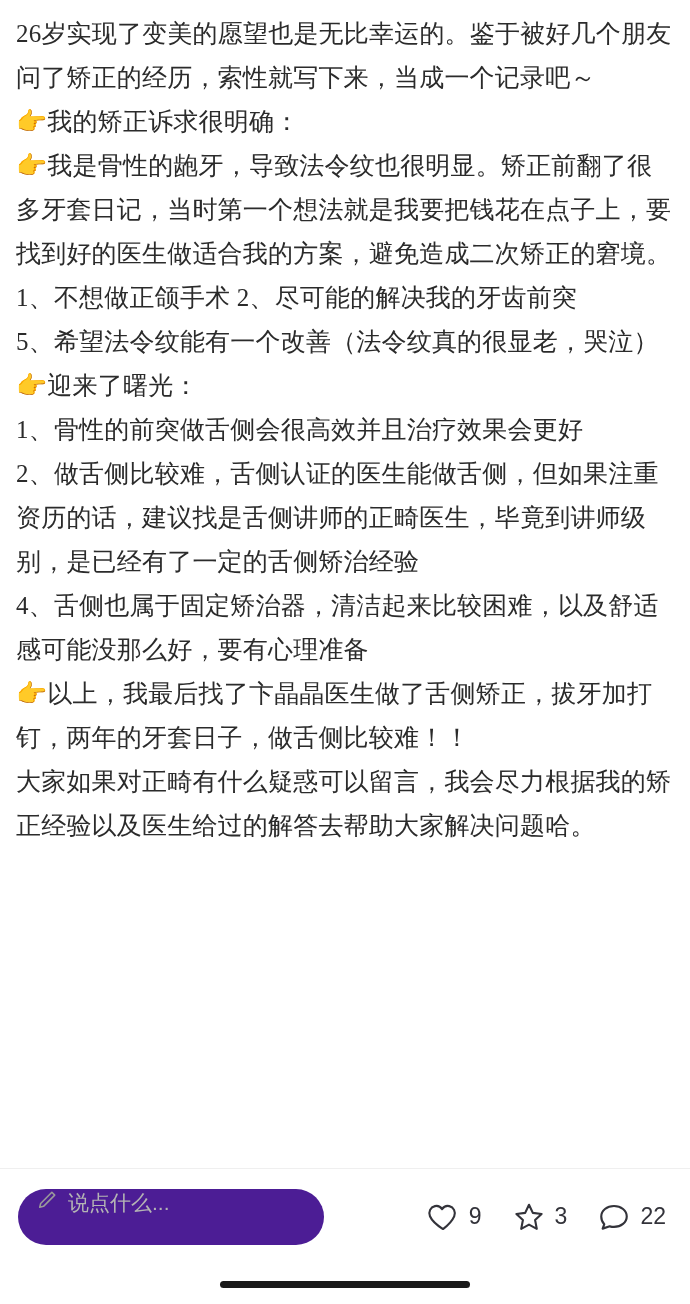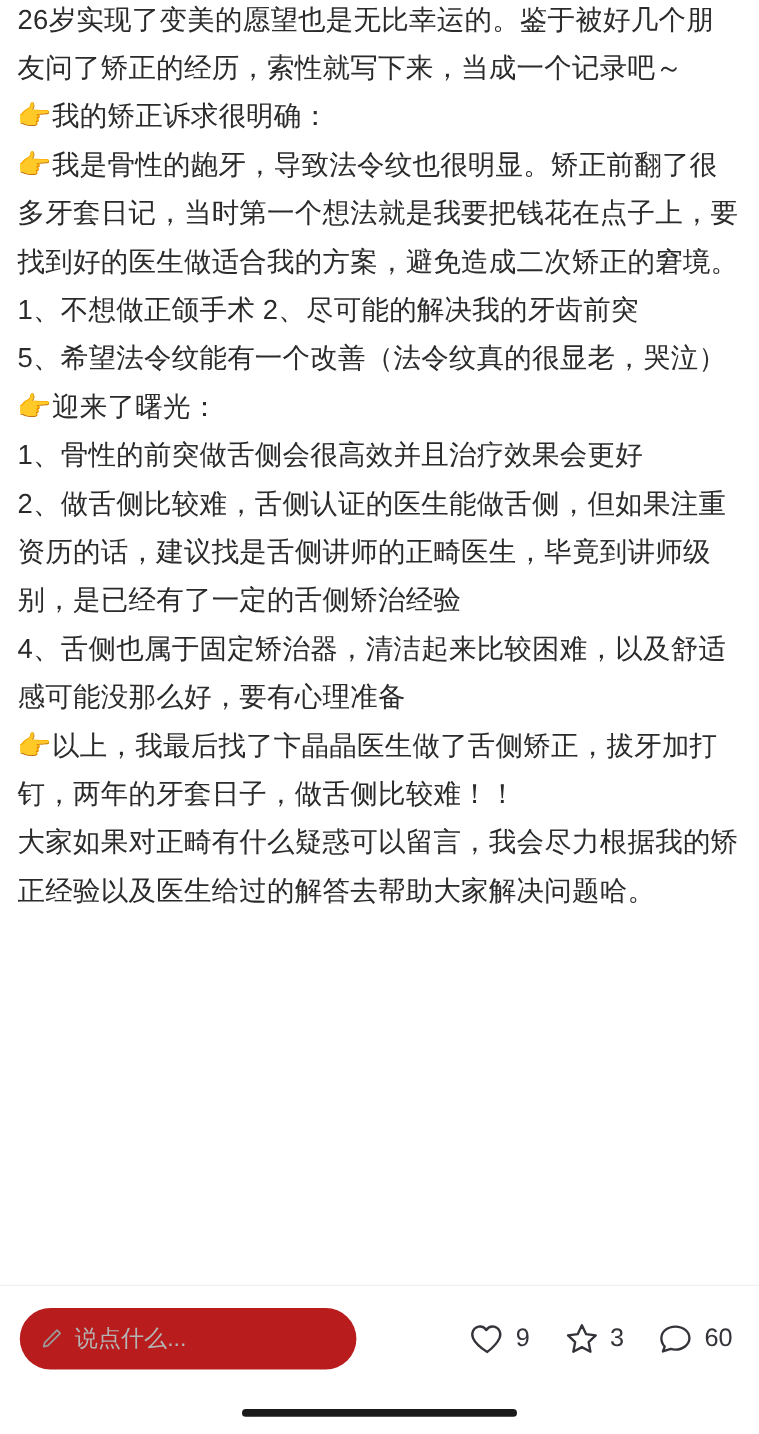--- a/index.html
+++ b/index.html
@@ -14,23 +14,24 @@
   #app {
     position: relative;
     width: 690px;
     height: 1304px;
     background: #ffffff;
     overflow: hidden;
     display: flex;
     flex-direction: column;
   }
   .post-body {
-    padding: 0 16px;
+    padding: 16px 16px;
     flex: 1 1 auto;
     overflow: hidden;
+    font-family: Liberation Serif, serif;
   }
   .para {
     font-size: 25px;
     line-height: 44px;
     color: #2b2b2b;
     letter-spacing: 0.2px;
     margin: 0;
     word-break: break-all;
   }
   .para.first {
@@ -43,23 +44,22 @@
     display: flex;
     align-items: center;
     padding: 0 18px;
     background: #ffffff;
   }
   .comment-input {
     flex: 0 0 auto;
     width: 306px;
     height: 56px;
     border-radius: 28px;
-    background: #b91c1c;
+    background: #4c1d95;
     display: flex;
-    align-items: center;
     padding: 0 18px;
     gap: 10px;
   }
   .comment-placeholder {
     font-size: 21px;
     color: #b4b4b4;
   }
   .actions {
     flex: 1 1 auto;
     display: flex;
@@ -142,21 +142,21 @@
         </span>
         <span class="action-count">3</span>
       </div>
 
       <div class="action">
         <span class="icon">
           <svg width="34" height="34" viewBox="0 0 24 24" fill="none" stroke="#33333a" stroke-width="1.5" stroke-linecap="round" stroke-linejoin="round">
             <path d="M21 11.6c0 4.1-4 7.4-9 7.4-1.05 0-2.05-.15-3-.4L4 20.2l1.15-3.1C3.8 15.8 3 13.8 3 11.6 3 7.5 7 4.2 12 4.2s9 3.3 9 7.4z"></path>
           </svg>
         </span>
-        <span class="action-count">60</span>
+        <span class="action-count">22</span>
       </div>
 
     </div>
   </div>
 
   <div class="home-indicator-wrap">
     <div class="home-indicator"></div>
   </div>
 
 </div>

